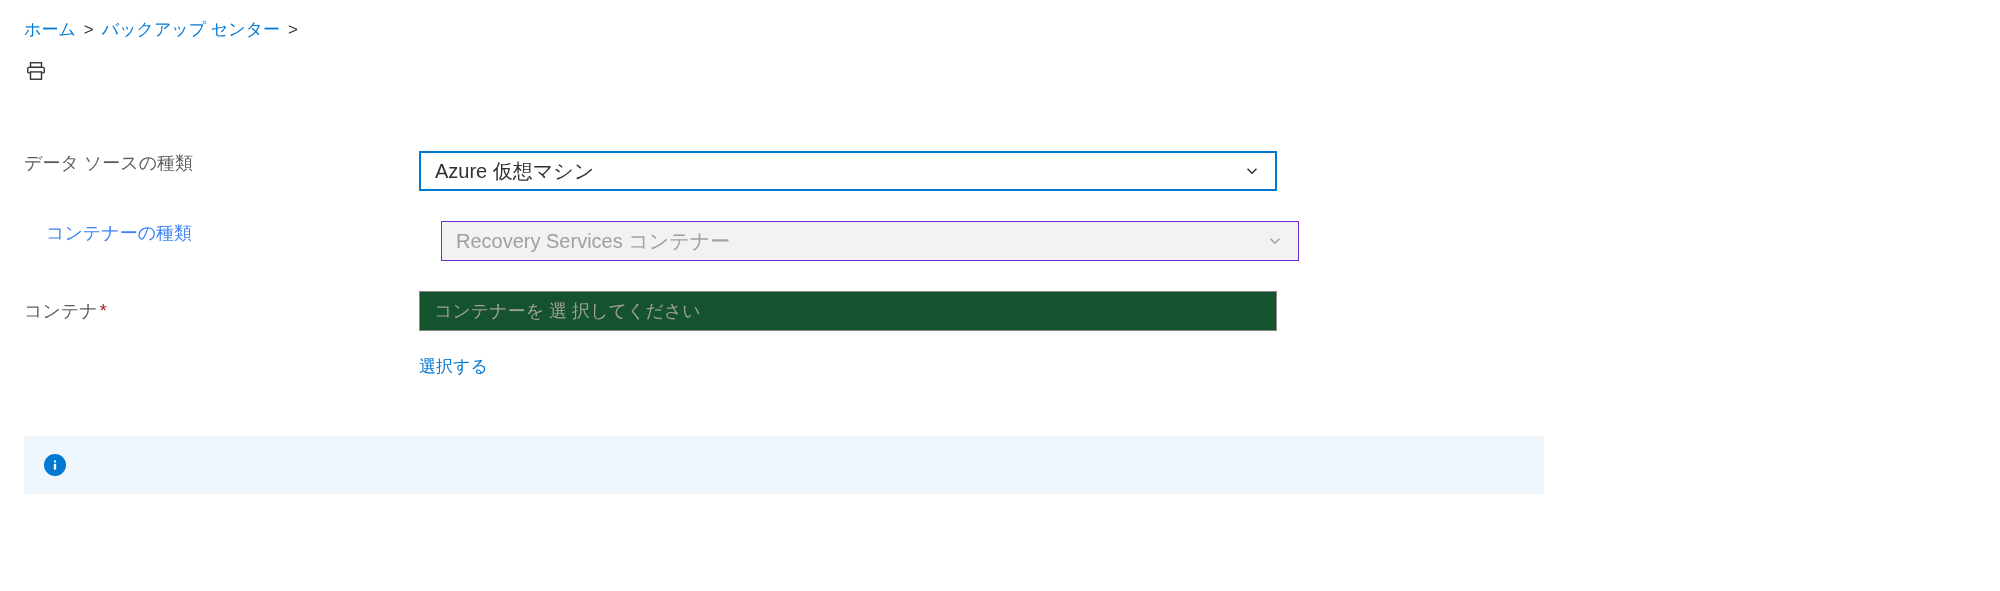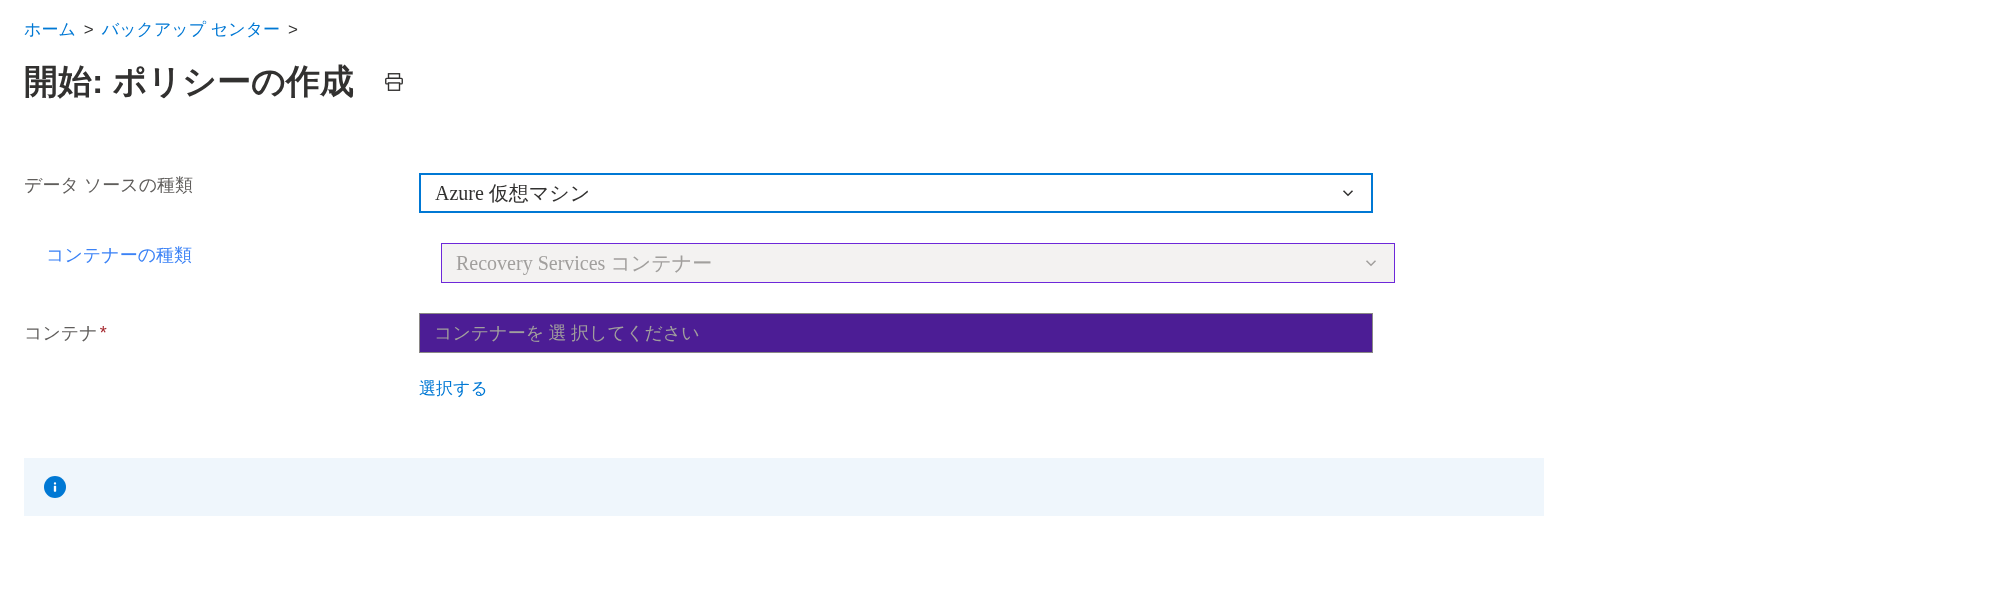--- a/index.html
+++ b/index.html
@@ -58,22 +58,21 @@
     }
     .form-label.disabled {
       color: #3b82f6;
       margin-left: 22px;
     }
     .required-asterisk {
       color: #a4262c;
       margin-left: 2px;
     }
     .form-control-wrap {
-      width: 954px;
-      font-family: Liberation Serif, serif;
+      width: 858px;
     }
     .select-box {
       width: 100%;
       height: 40px;
       border: 2px solid #0078d4;
       display: flex;
       align-items: center;
       justify-content: space-between;
       padding: 0 14px;
       font-size: 20px;
@@ -90,21 +89,21 @@
     .chevron {
       display: inline-flex;
     }
     .input-box {
       width: 100%;
       height: 40px;
       border: 1px solid #8a8886;
       padding: 0 14px;
       font-size: 18px;
       color: #a19f9d;
-      background: #4c1d95;
+      background: #14532d;
       display: flex;
       align-items: center;
     }
     .select-link {
       color: #0078d4;
       font-size: 17px;
       margin-top: 24px;
       cursor: pointer;
       text-decoration: none;
       display: inline-block;
@@ -143,21 +142,20 @@
 <body>
 
 <div class="breadcrumb">
   <a href="#">ホーム</a>
   <span class="breadcrumb-sep">&gt;</span>
   <a href="#">バックアップ センター</a>
   <span class="breadcrumb-sep">&gt;</span>
 </div>
 
 <div class="title-row">
-  <h1 class="page-title">開始: ポリシーの作成</h1>
   <span class="print-icon">
     <svg width="22" height="22" viewBox="0 0 24 24" fill="none" stroke="#323130" stroke-width="1.5">
       <rect x="6" y="3" width="12" height="5"></rect>
       <path d="M6 14H4a1 1 0 0 1-1-1V9a1 1 0 0 1 1-1h16a1 1 0 0 1 1 1v4a1 1 0 0 1-1 1h-2"></path>
       <rect x="6" y="13" width="12" height="8"></rect>
     </svg>
   </span>
 </div>
 
 <div class="form-row">

